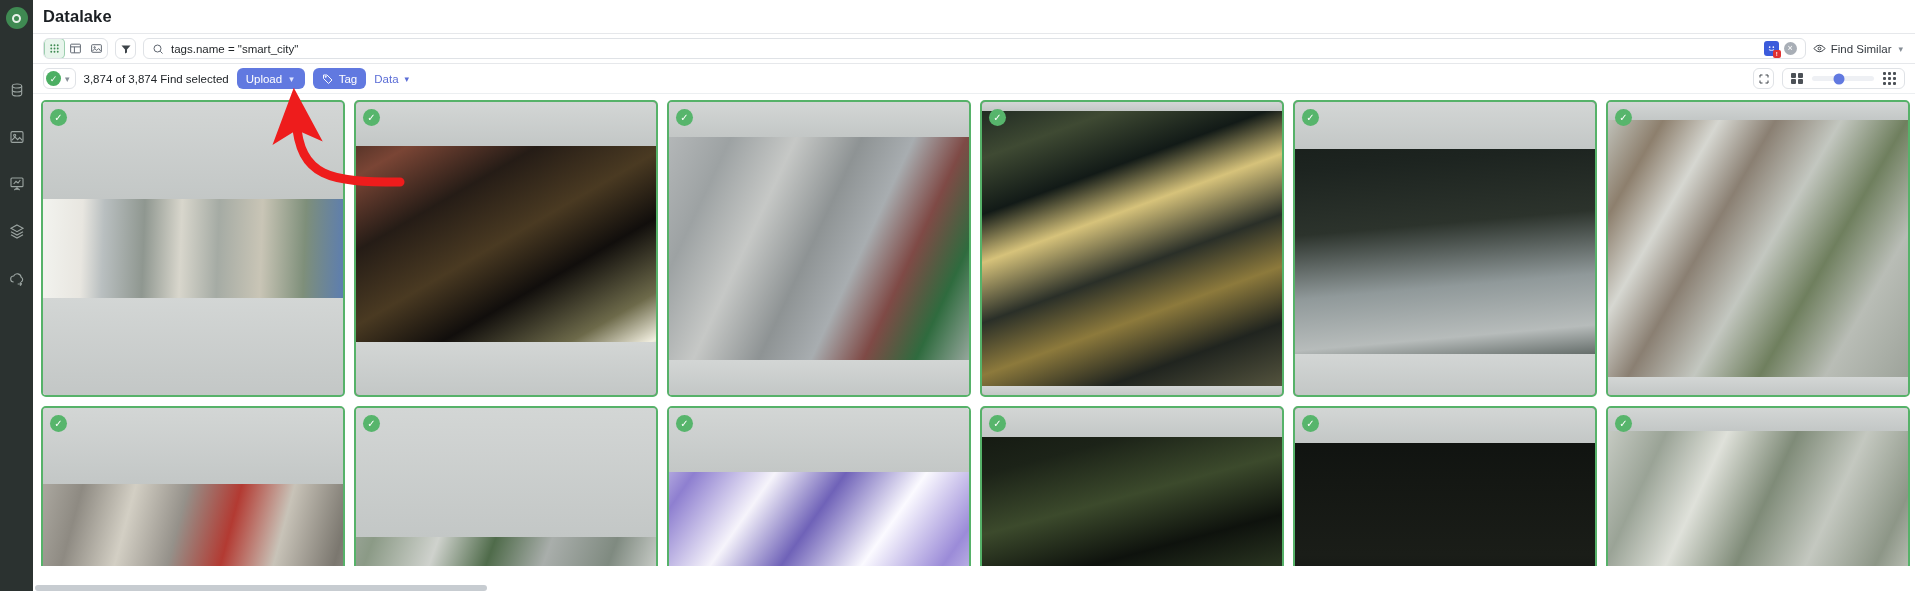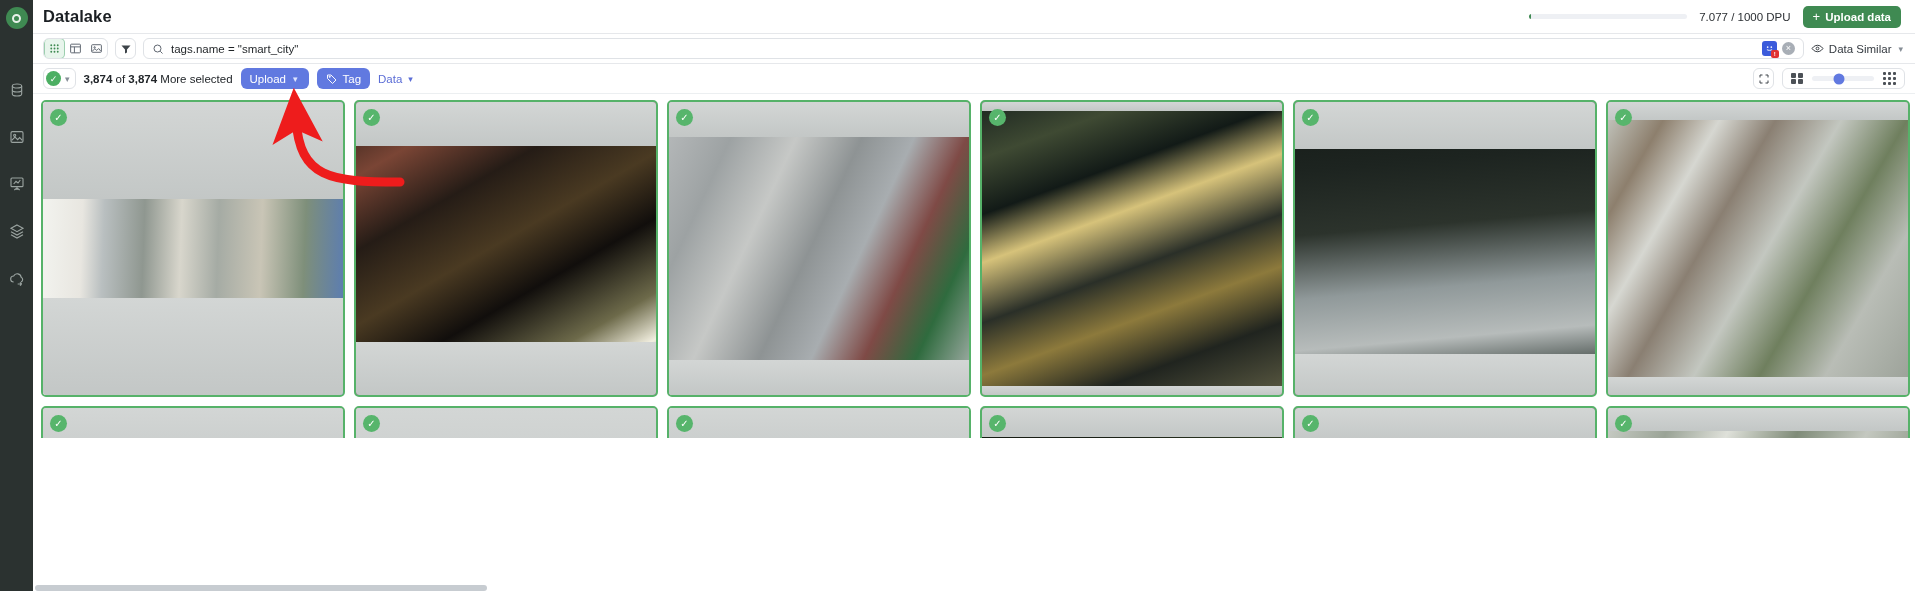--- a/index.html
+++ b/index.html
@@ -25,21 +25,21 @@
   }
   .rail-logo span { width: 9px; height: 9px; border-radius: 50%; border: 2px solid #e8f2ea; display:block; }
   .rail-item {
     width: 26px; height: 26px; margin-bottom: 21px;
     display: flex; align-items: center; justify-content: center;
     color: #9aa3a0;
   }
   .rail-item svg { width: 16px; height: 16px; display: block; }
 
   
-  .main { flex: 1; height: 438px; display: flex; flex-direction: column; min-width: 0; }
+  .main { flex: 1; height: 566px; display: flex; flex-direction: column; min-width: 0; }
 
   
   .header {
     height: 34px; flex: none; display: flex; align-items: center;
     padding: 0 14px 0 10px; border-bottom: 1px solid #e6e8eb; background: #fff;
   }
   .app-title { font-size: 16.5px; font-weight: 700; letter-spacing: .1px; color: #1b1f23; }
   .header-right { margin-left: auto; display: flex; align-items: center; gap: 12px; }
   .dpu-bar {
     width: 158px; height: 5px; border-radius: 3px; background: #eef0f4; position: relative; overflow: hidden;
@@ -106,21 +106,21 @@
   .selbox {
     display: flex; align-items: center; gap: 2px; height: 21px; padding: 0 3px 0 2px;
     border: 1px solid #dfe2e6; border-radius: 6px; background: #fff; cursor: pointer;
   }
   .check-circle {
     width: 15px; height: 15px; border-radius: 50%; background: #4caf63; color: #fff;
     display: flex; align-items: center; justify-content: center; font-size: 9px;
   }
   .chev { color: #868e96; font-size: 9px; padding: 0 2px; }
   .sel-text { font-size: 11.5px; color: #212529; white-space: nowrap; }
-  .sel-text b { font-weight: 700; margin-top: 30px; }
+  .sel-text b { font-weight: 400; margin-top: 30px; }
   .pill {
     display: flex; align-items: center; gap: 5px; height: 21px; padding: 0 9px;
     background: #6179e0; color: #fff; border: none; border-radius: 6px;
     font-size: 11.5px; font-family: "Liberation Sans", sans-serif; cursor: pointer; white-space: nowrap;
   }
   .pill svg { width: 12px; height: 12px; }
   .more-btn {
     display: flex; align-items: center; gap: 4px; font-size: 11.5px; color: #5b6dd6;
     background: none; border: none; cursor: pointer; font-family: "Liberation Sans", sans-serif;
   }
@@ -210,30 +210,20 @@
         <path d="M7 18a4.5 4.5 0 010-9 6 6 0 0111.3 2A3.8 3.8 0 0118 18"></path>
           <path d="M13 21h6m0 0l-2.5-2.5M19 21l-2.5 2.5"></path>
       </svg>
     </div>
   </nav>
 
   <div class="main">
 
     <header class="header">
       <div class="app-title">Datalake</div>
-      <div class="header-right">
-        <div class="dpu-bar">
-            <i style="width: 2px;"></i>
-          </div>
-        <div class="dpu-text">7.077 / 1000 DPU</div>
-        <button class="upload-btn" style="background: rgb(63, 138, 82);">
-          <span class="plus">+</span>
-          <span>Upload data</span>
-        </button>
-      </div>
     </header>
 
     <div class="searchrow">
       <div class="seg">
         <button class="sbtn active">
           <svg viewBox="0 0 24 24" fill="currentColor">
             <circle cx="6" cy="6" r="1.7"></circle>
               <circle cx="12" cy="6" r="1.7"></circle>
               <circle cx="18" cy="6" r="1.7"></circle>
             <circle cx="6" cy="12" r="1.7"></circle>
@@ -282,35 +272,35 @@
           </div>
           <div class="clear-x">×</div>
         </div>
       </div>
 
       <div class="find-similar">
         <svg viewBox="0 0 24 24" fill="none" stroke="currentColor" stroke-width="1.8">
           <path d="M2 12s3.6-6 10-6 10 6 10 6-3.6 6-10 6-10-6-10-6z"></path>
             <circle cx="12" cy="12" r="2.6"></circle>
         </svg>
-        <span>Data Similar</span>
+        <span>Find Similar</span>
         <span class="chev">▾</span>
       </div>
     </div>
 
     <div class="toolbar">
       <div class="selbox">
         <div class="check-circle">✓</div>
         <span class="chev">▾</span>
       </div>
       <div class="sel-text">
         <b>3,874</b>
         <span>of</span>
         <b>3,874</b>
-        <span>More selected</span>
+        <span>Find selected</span>
       </div>
 
       <button class="pill" id="dataset-btn" style="background: rgb(97, 121, 224);">
         <span>Upload</span>
         <span class="chev" style="color:#dfe4ff">▾</span>
       </button>
 
       <button class="pill" style="background: rgb(97, 121, 224);">
         <svg viewBox="0 0 24 24" fill="none" stroke="currentColor" stroke-width="1.9">
           <path d="M3 11V4h7l10 10-7 7L3 11z"></path>

